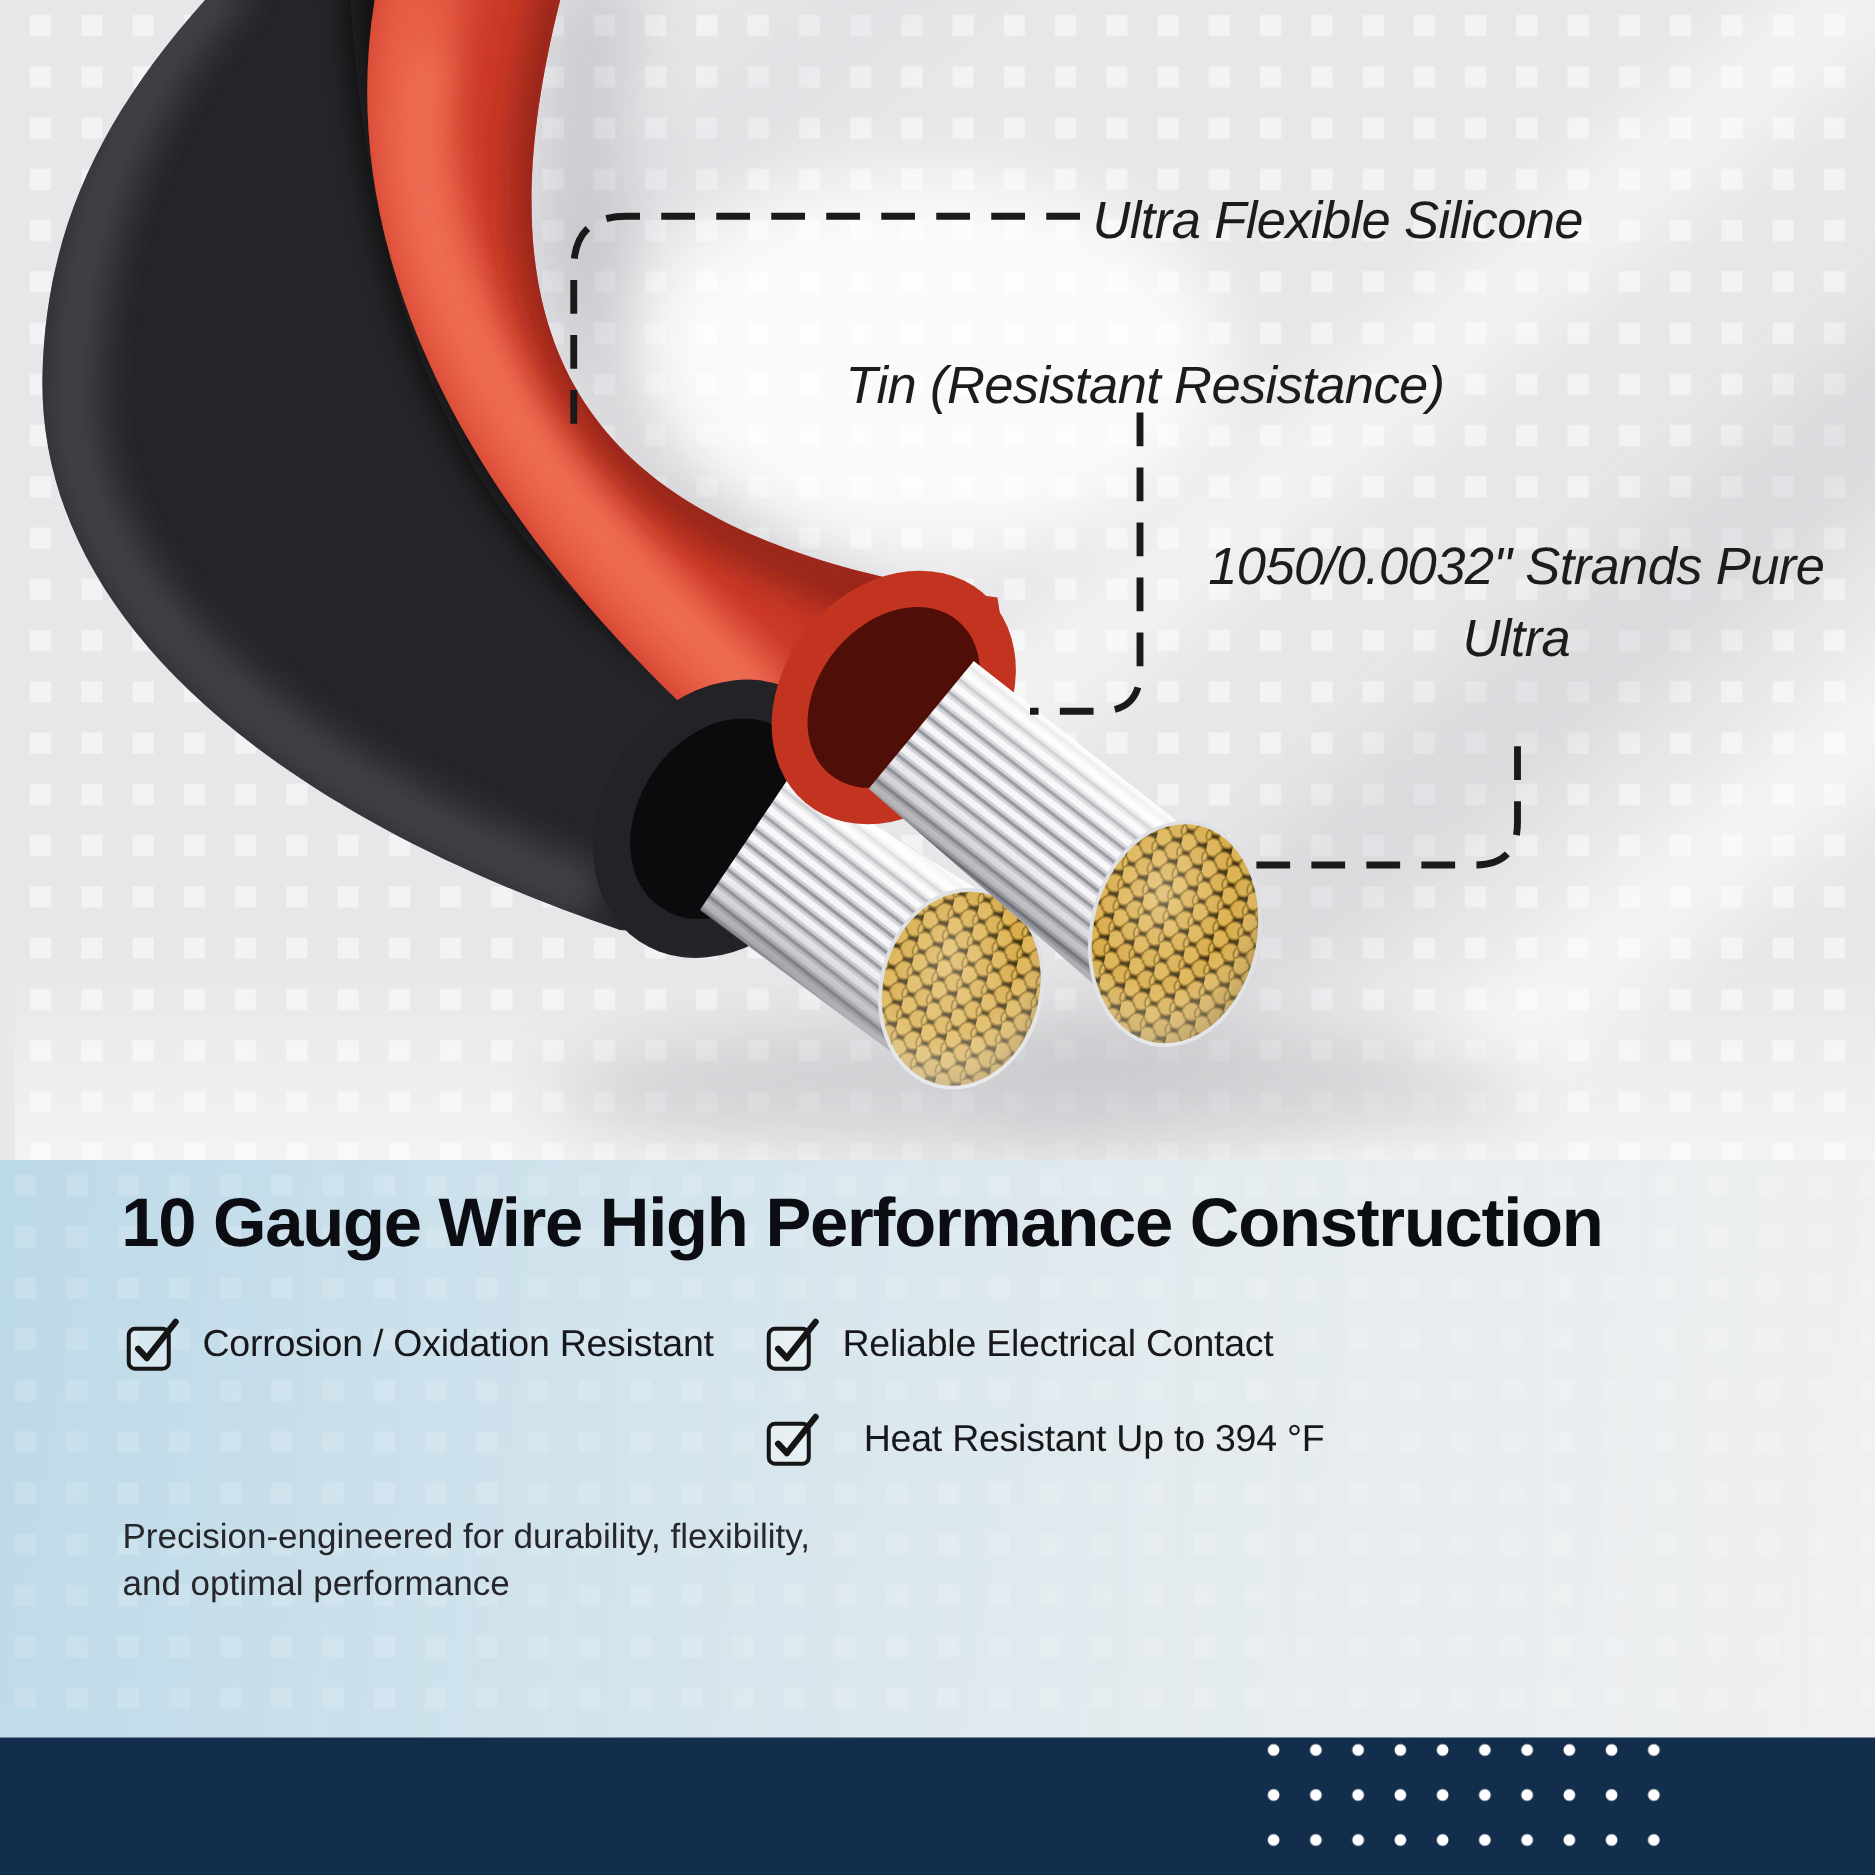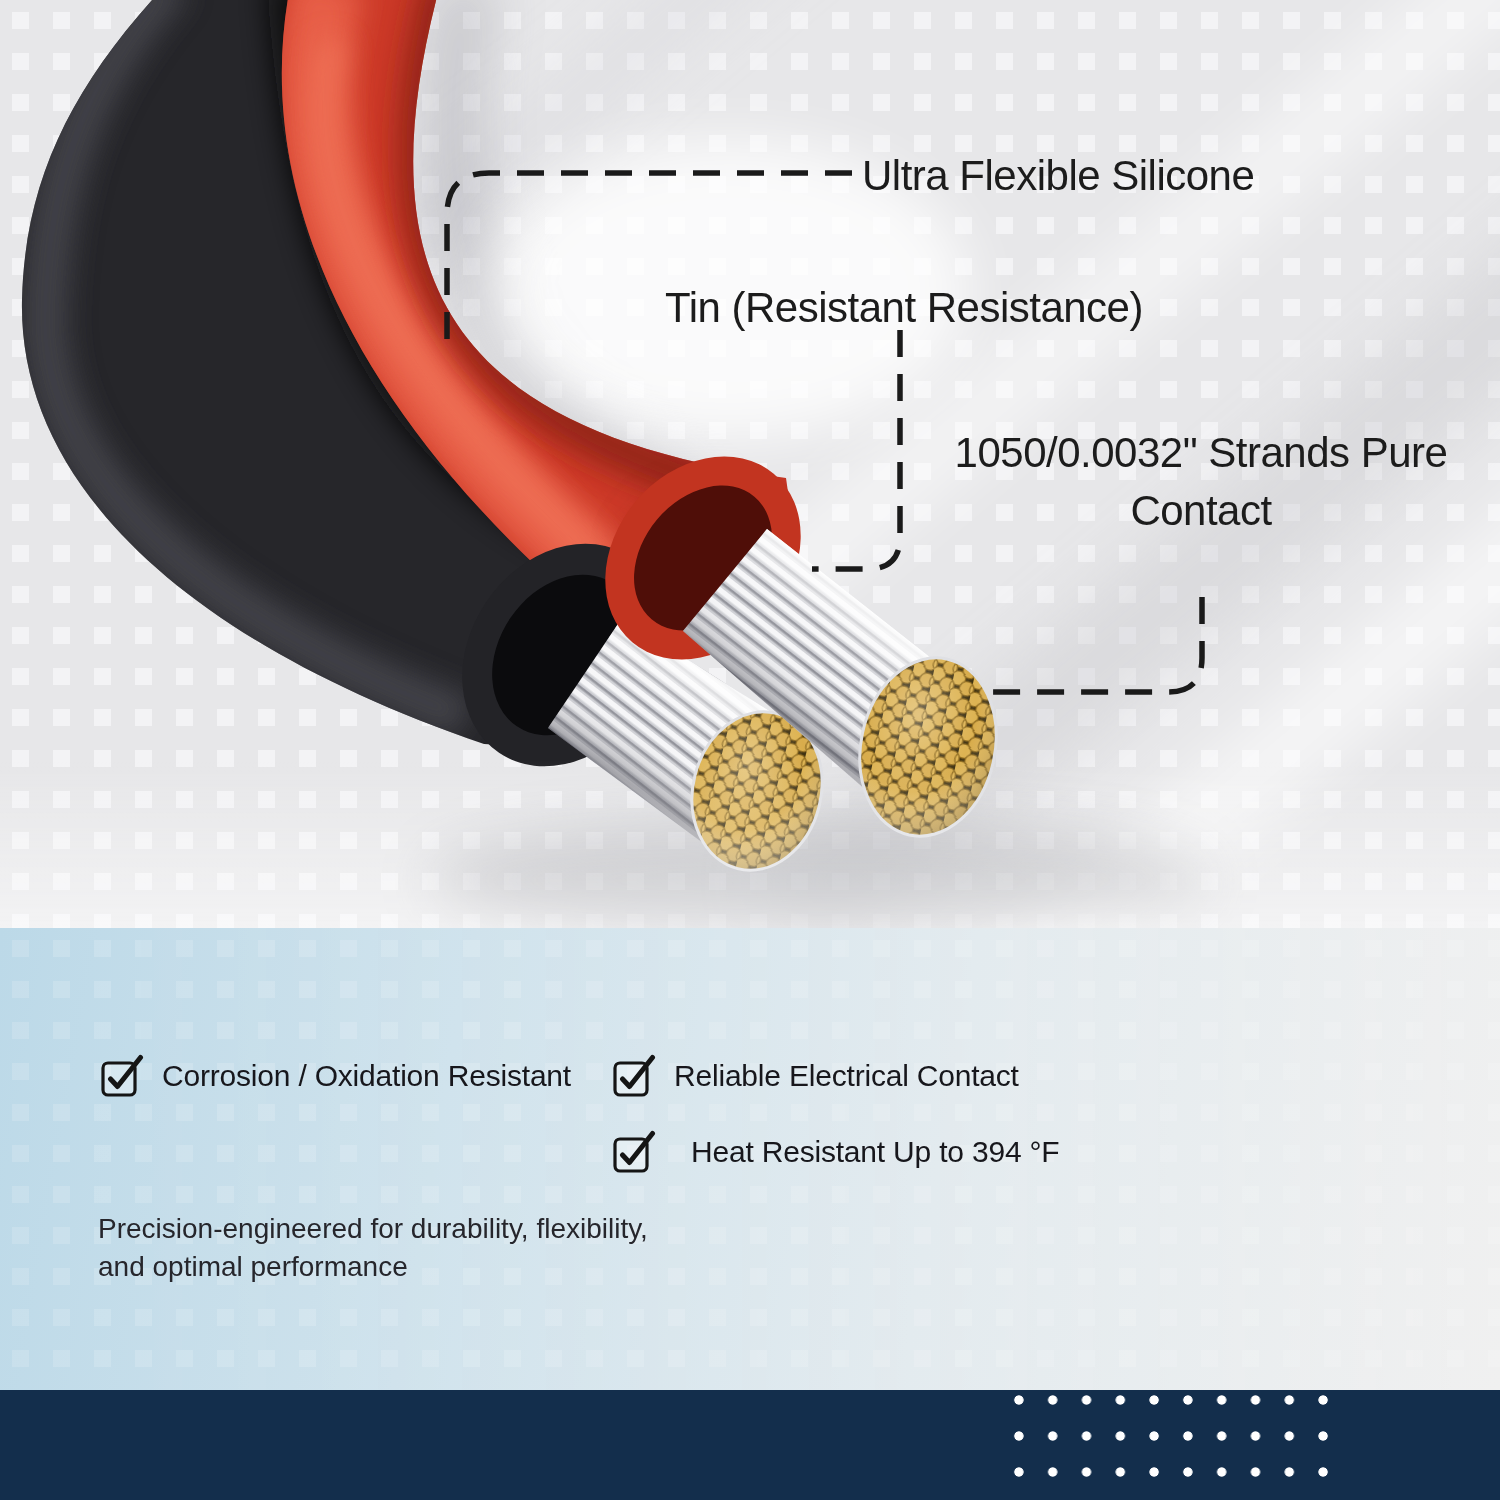--- a/index.html
+++ b/index.html
@@ -1,19 +1,19 @@
 <!DOCTYPE html>
 <html><head>
 <meta charset="utf-8">
 <style>
   html,body{margin:0;padding:0;background:#ffffff;}
   .stage{position:relative;width:1500px;height:1500px;overflow:hidden;
          font-family:"Liberation Sans",sans-serif;background:#e8e8ea;}
   
-  .photo-section{position:absolute;left:0;top:0;width:1442px;height:928px;}
+  .photo-section{position:absolute;left:12px;top:0;width:1442px;height:928px;font-style:italic;}
   .photo-section svg{position:absolute;left:0;top:0;}
   .callout-label{position:absolute;color:#1c1c1c;font-size:42px;font-weight:400;
                  letter-spacing:-0.5px;line-height:52px;white-space:nowrap;}
   .lbl-silicone{left:862px;top:150px;}
   .lbl-tin{left:644px;top:282px;width:520px;text-align:center;}
   .lbl-copper{left:921px;top:424px;width:560px;text-align:center;line-height:58px;white-space:normal;}
   
   .info-section{position:absolute;left:0;top:928px;width:1500px;height:462px;
      background:linear-gradient(100deg,#bcd9e8 0%,#cfe2ec 30%,#e2eaee 62%,#efefef 100%);}
   .pattern-overlay{position:absolute;left:0;top:0;opacity:.30;}
@@ -163,41 +163,42 @@
         <path d="M 852 173 H 489 Q 447 173 447 215 V 352"></path>
         <path d="M 900 330 V 537 Q 900 569 868 569 H 812"></path>
         <path d="M 1202 597 V 658 Q 1202 692 1168 692 H 990"></path>
       </g>
     </svg>
 
     <div class="callout-label lbl-silicone">Ultra Flexible Silicone</div>
     <div class="callout-label lbl-tin">Tin (Resistant Resistance)</div>
     <div class="callout-label lbl-copper">
       <div>1050/0.0032" Strands Pure</div>
-      <div>Contact</div>
+      <div>Ultra</div>
     </div>
   </div>
 
   <div class="info-section">
     <svg class="pattern-overlay" width="1500" height="462">
       <defs>
         <pattern id="bgsq2" width="41" height="41" patternUnits="userSpaceOnUse">
           <rect width="41" height="41" fill="none"></rect>
           <rect x="12" y="12" width="17" height="17" fill="#ffffff"></rect>
         </pattern>
         <linearGradient id="ovFade" x1="0" y1="0" x2="1" y2="0">
           <stop offset="0" stop-color="#ffffff" stop-opacity="0"></stop>
           <stop offset="0.5" stop-color="#ffffff" stop-opacity="0.35"></stop>
           <stop offset="1" stop-color="#ffffff" stop-opacity="0.8"></stop>
         </linearGradient>
       </defs>
       <rect width="1500" height="462" fill="url(#bgsq2)" opacity="0.5"></rect>
       <rect width="1500" height="462" fill="url(#ovFade)" opacity="0.3"></rect>
     </svg>
 
+    <h1 class="section-heading">10 Gauge Wire High Performance Construction</h1>
 
     <div class="feature f1">
       <svg class="checkbox-svg" width="46" height="44" viewBox="0 0 46 44">
         <rect x="3" y="9" width="32" height="32" rx="5" fill="rgba(255,255,255,0.35)" stroke="#151515" stroke-width="3.2"></rect>
         <path d="M 10.5 25 L 17.5 32.5 L 40.5 3.5" stroke="#151515" stroke-width="5" fill="none" stroke-linecap="round" stroke-linejoin="round"></path>
       </svg>
       <span>Corrosion / Oxidation Resistant</span>
     </div>
 
     <div class="feature f2">

